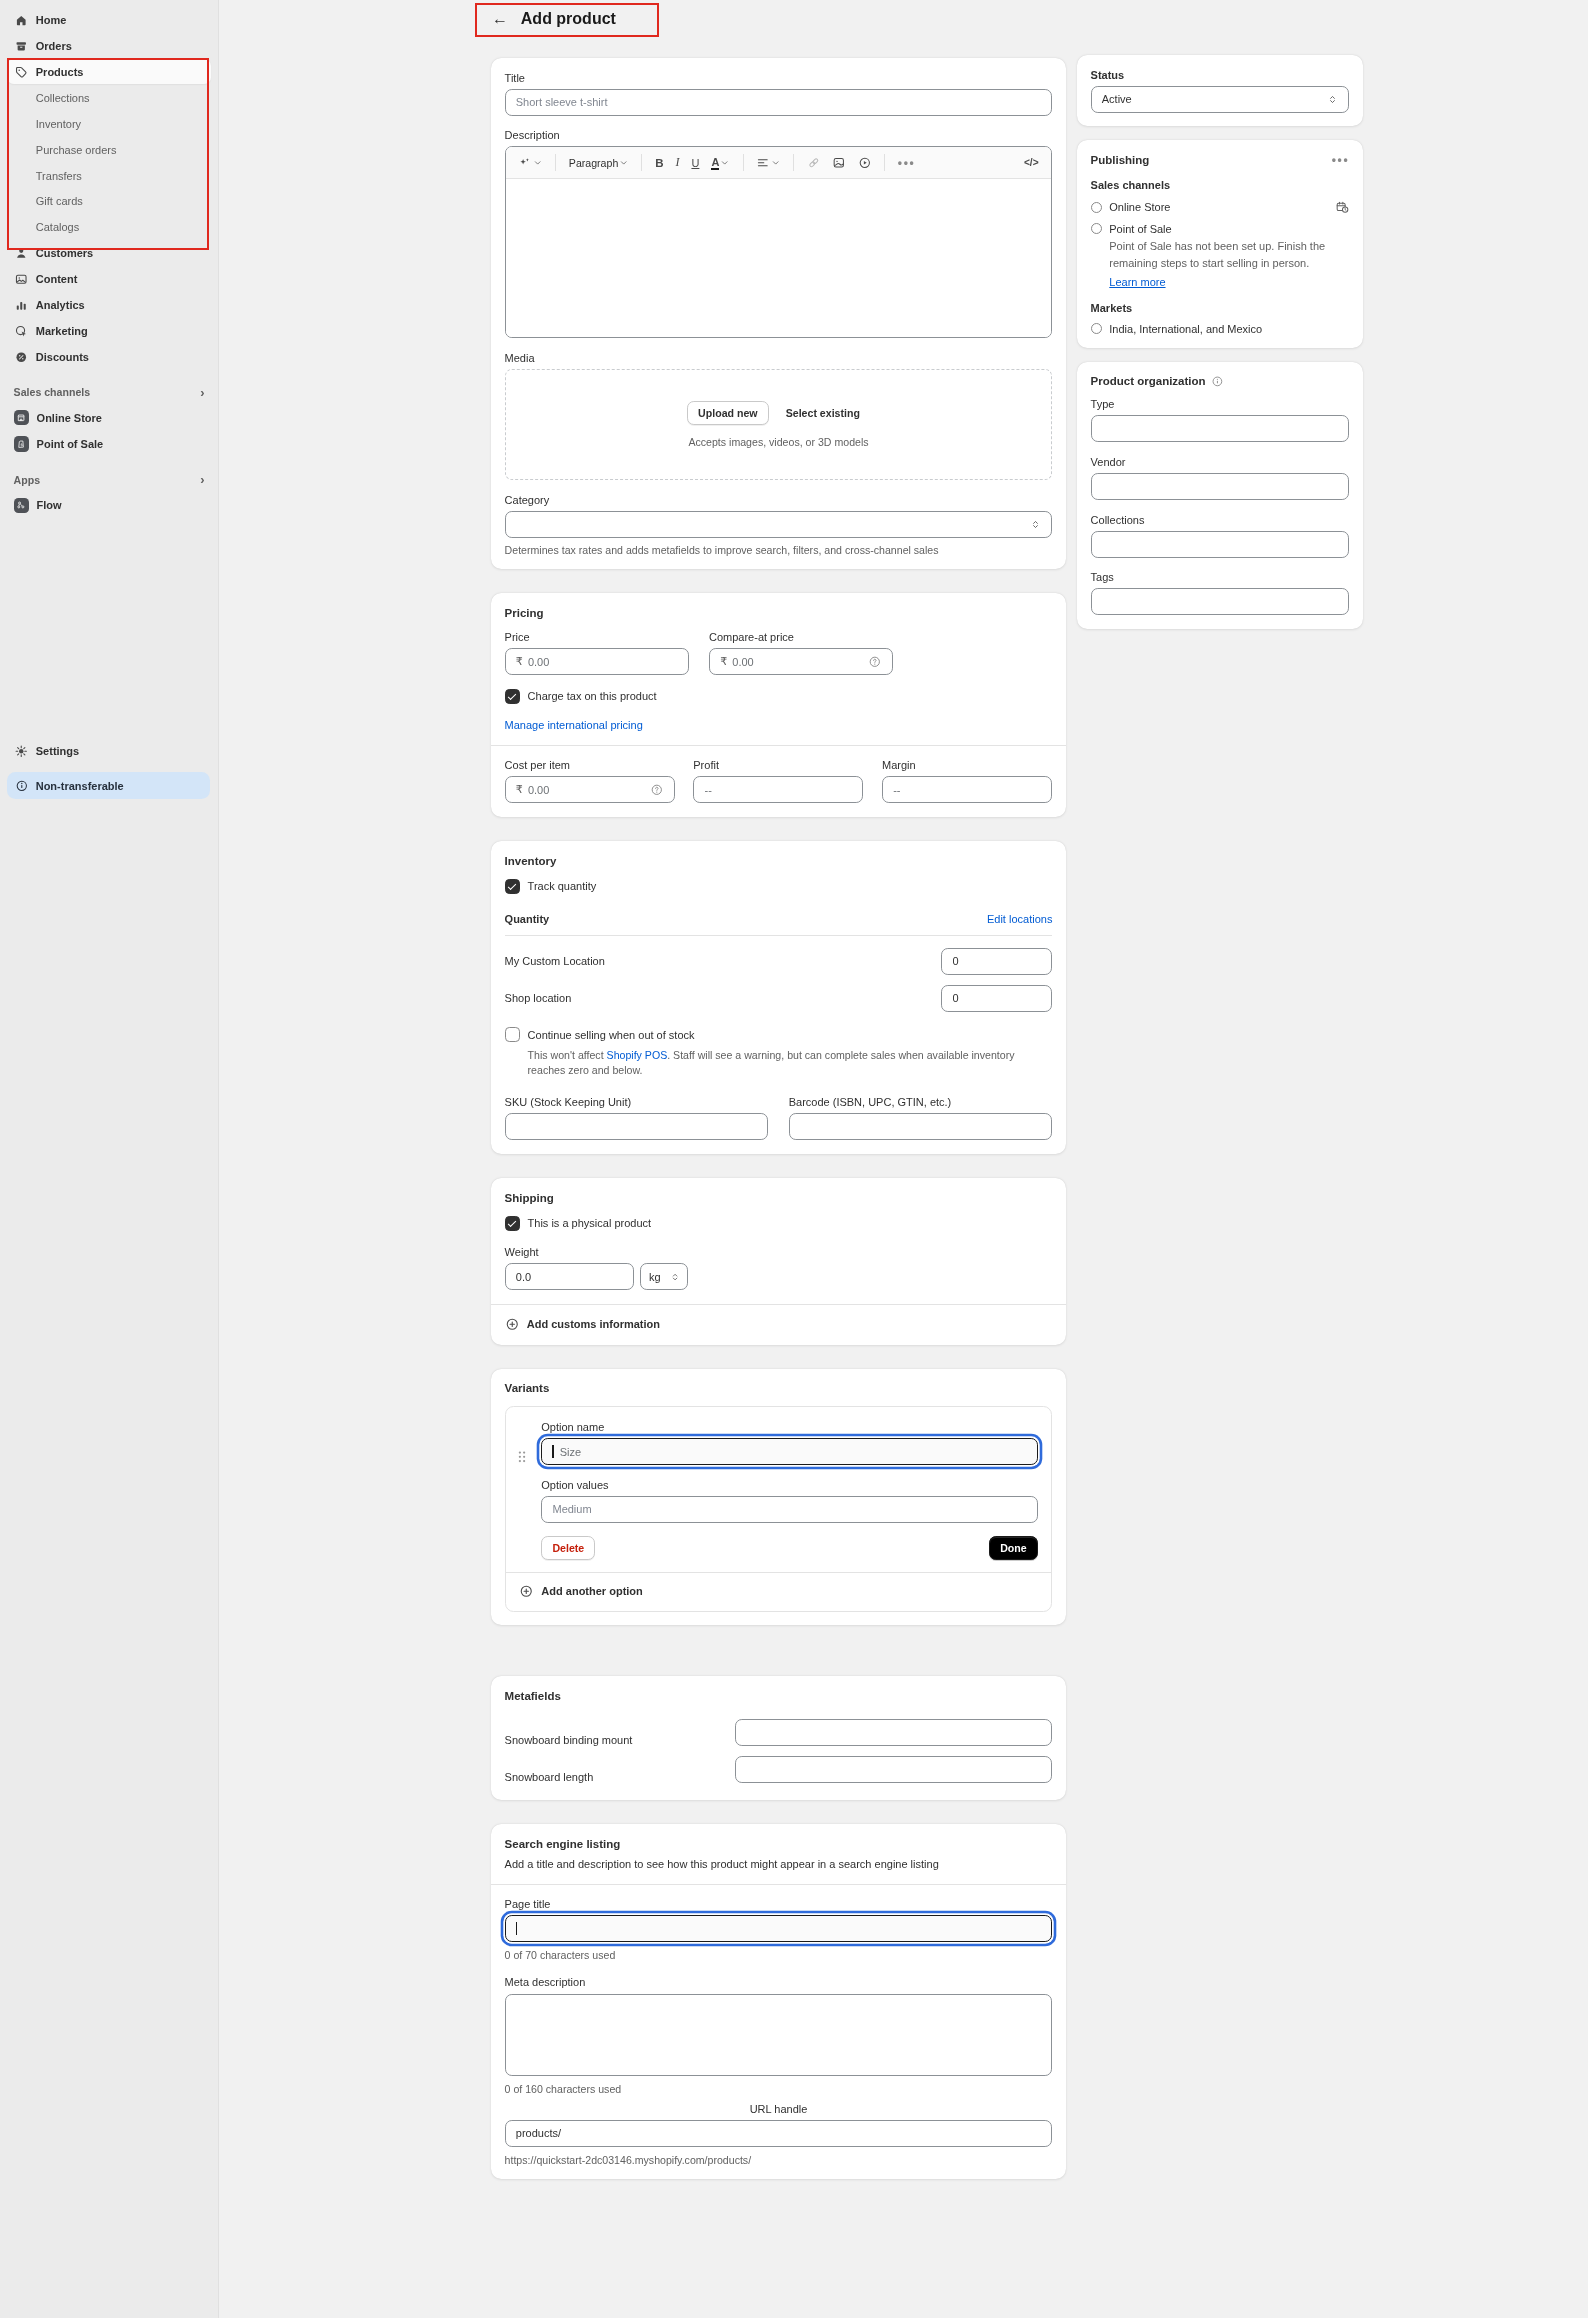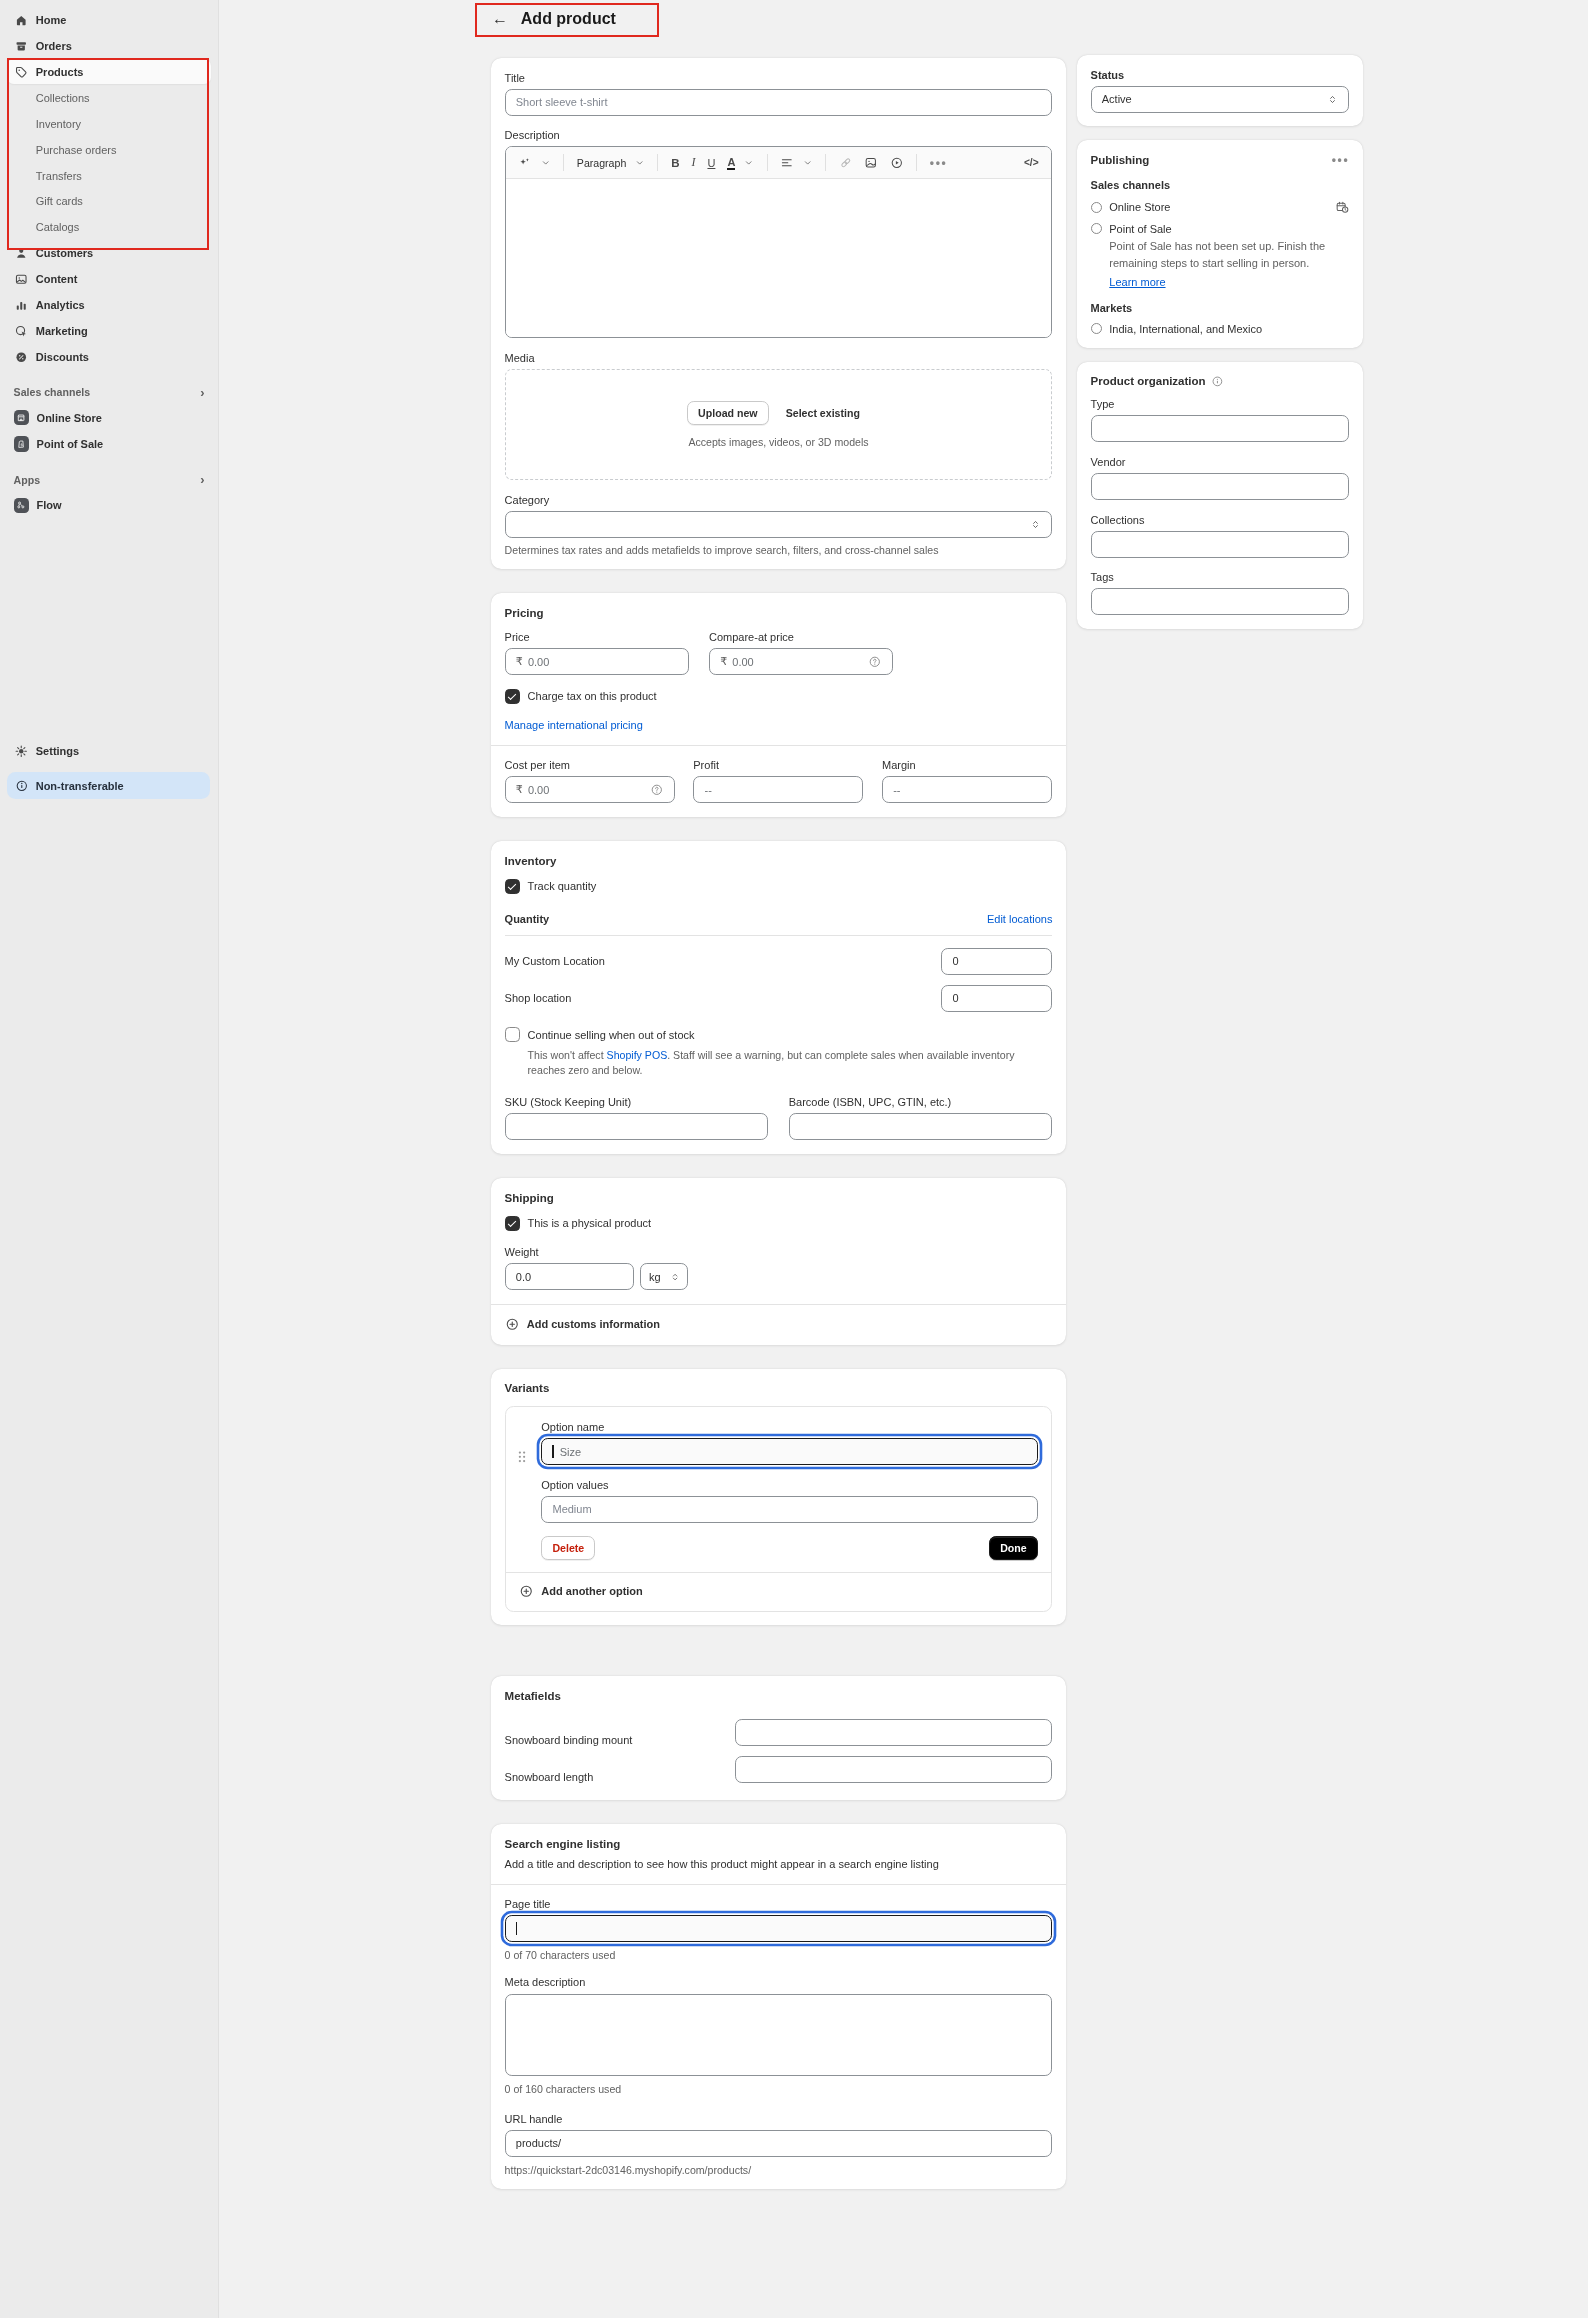--- a/index.html
+++ b/index.html
@@ -117,21 +117,21 @@
   }
   .check-row { display:flex; align-items:center; gap:7.7px; }
   .radio-dot { width:11px; height:11px; border-radius:50%; border:1.4px solid #8a8a8a; background:#fff; flex:0 0 11px; }
 
   
   .editor { border:0.9px solid #8c9196; border-radius:6.8px; overflow:hidden; }
   .editor-toolbar {
     display:flex; align-items:center; gap:3.4px; height:32px;
     background:#fafafa; border-bottom:0.9px solid #e3e3e3; padding:0 8.5px;
   }
-  .tb-btn { display:flex; align-items:center; gap:9px; padding:3.4px 4.3px; border-radius:5.1px; cursor:pointer; color:#4a4a4a; }
+  .tb-btn { display:flex; align-items:center; gap:1px; padding:3.4px 4.3px; border-radius:5.1px; cursor:pointer; color:#4a4a4a; }
   .tb-sep { width:0.9px; height:17px; background:#e0e0e0; margin:0 5.1px; }
   .tb-text { font-size:10.6px; color:#303030; }
   .tb-b { font-weight:800; font-size:11.5px; }
   .tb-i { font-style:italic; font-family:"Liberation Serif",serif; font-size:12px; }
   .tb-u { text-decoration:underline; font-size:11px; }
   .tb-a { font-size:11px; font-weight:600; border-bottom:2.1px solid #1a1a1a; line-height:1.1; }
   .tb-right { margin-left:auto; }
   .editor-body { height:158px; background:#fff; cursor:text; }
 
   
@@ -620,21 +620,21 @@
     <label class="field-label">Page title</label>
     <div class="fake-input focusring">
       <span class="caret"></span>
     </div>
     <div class="helper" style="margin-top:6.8px;">0 of 70 characters used</div>
 
     <label class="field-label" style="margin-top:15.3px;">Meta description</label>
     <textarea class="input" style="height: 82px;"></textarea>
     <div class="helper" style="margin-top:5.1px;">0 of 160 characters used</div>
 
-    <label class="field-label" style="margin-top:18px;">URL handle</label>
+    <label class="field-label" style="margin-top:8px;text-align:center;">URL handle</label>
     <input class="input" value="products/" style="">
     <div class="helper" style="margin-top:6.8px;">https://quickstart-2dc03146.myshopify.com/products/</div>
   </section>
 </main>
 
 <aside class="right-col">
 
   <section class="card">
     <label class="field-label" style="font-weight:650;">Status</label>
     <div class="select">

